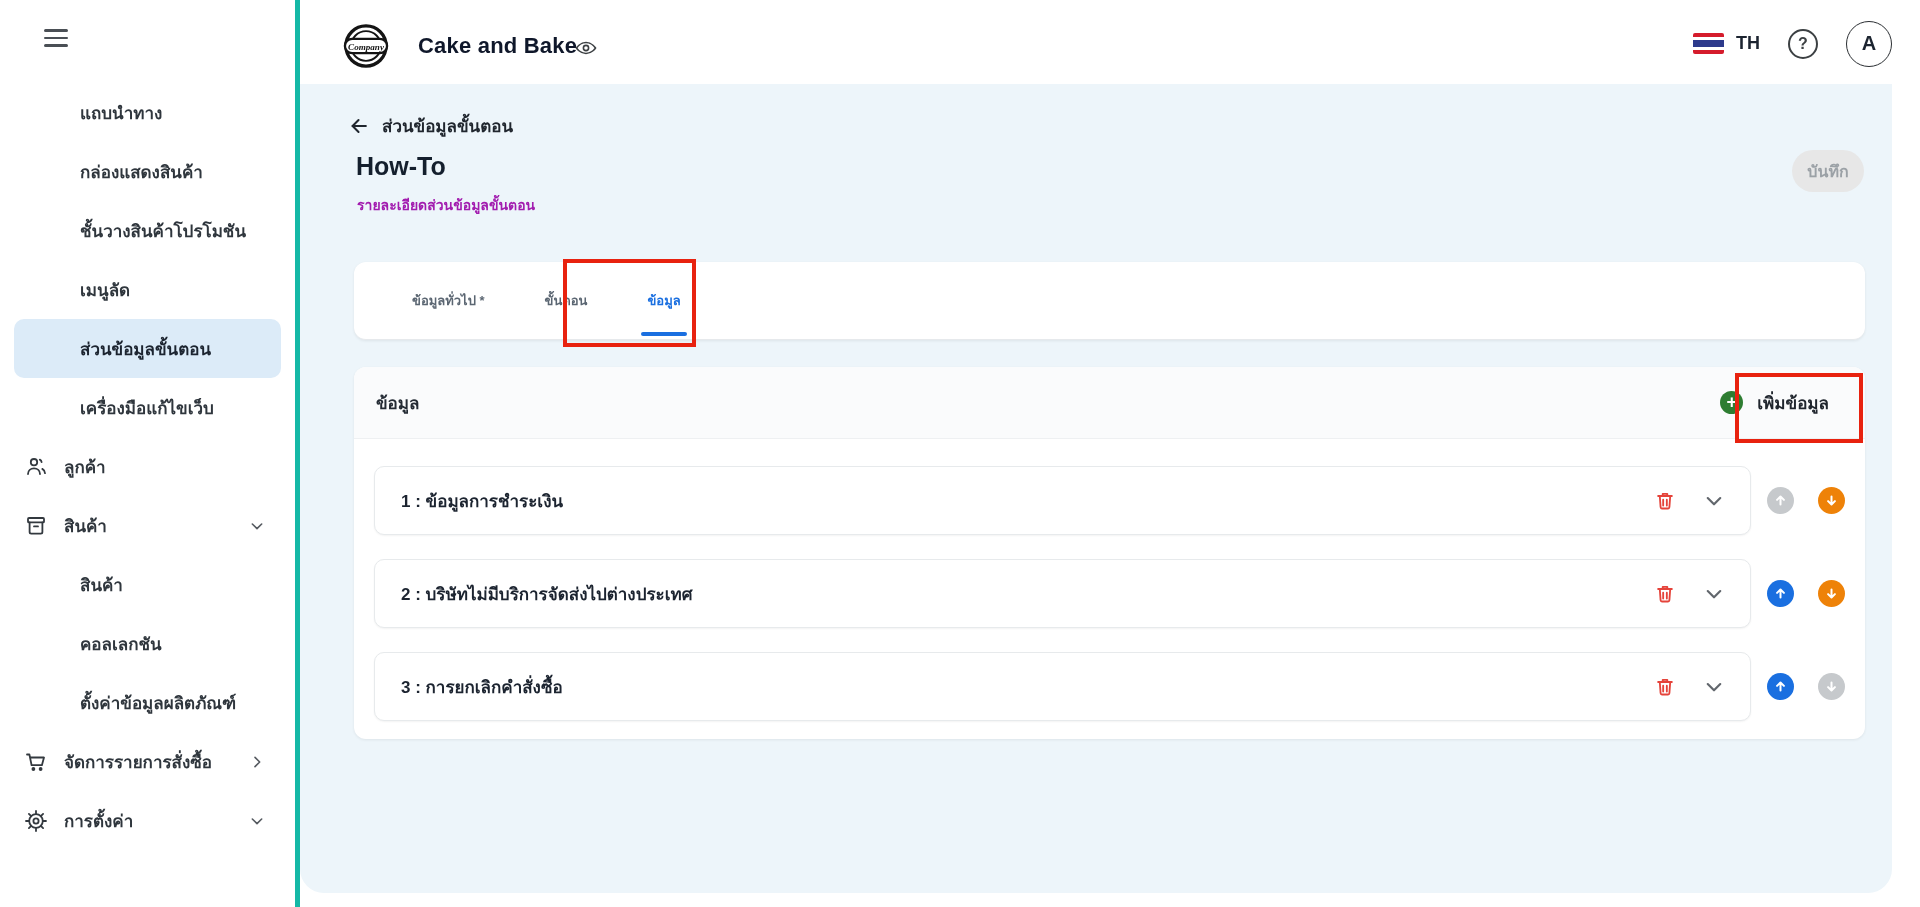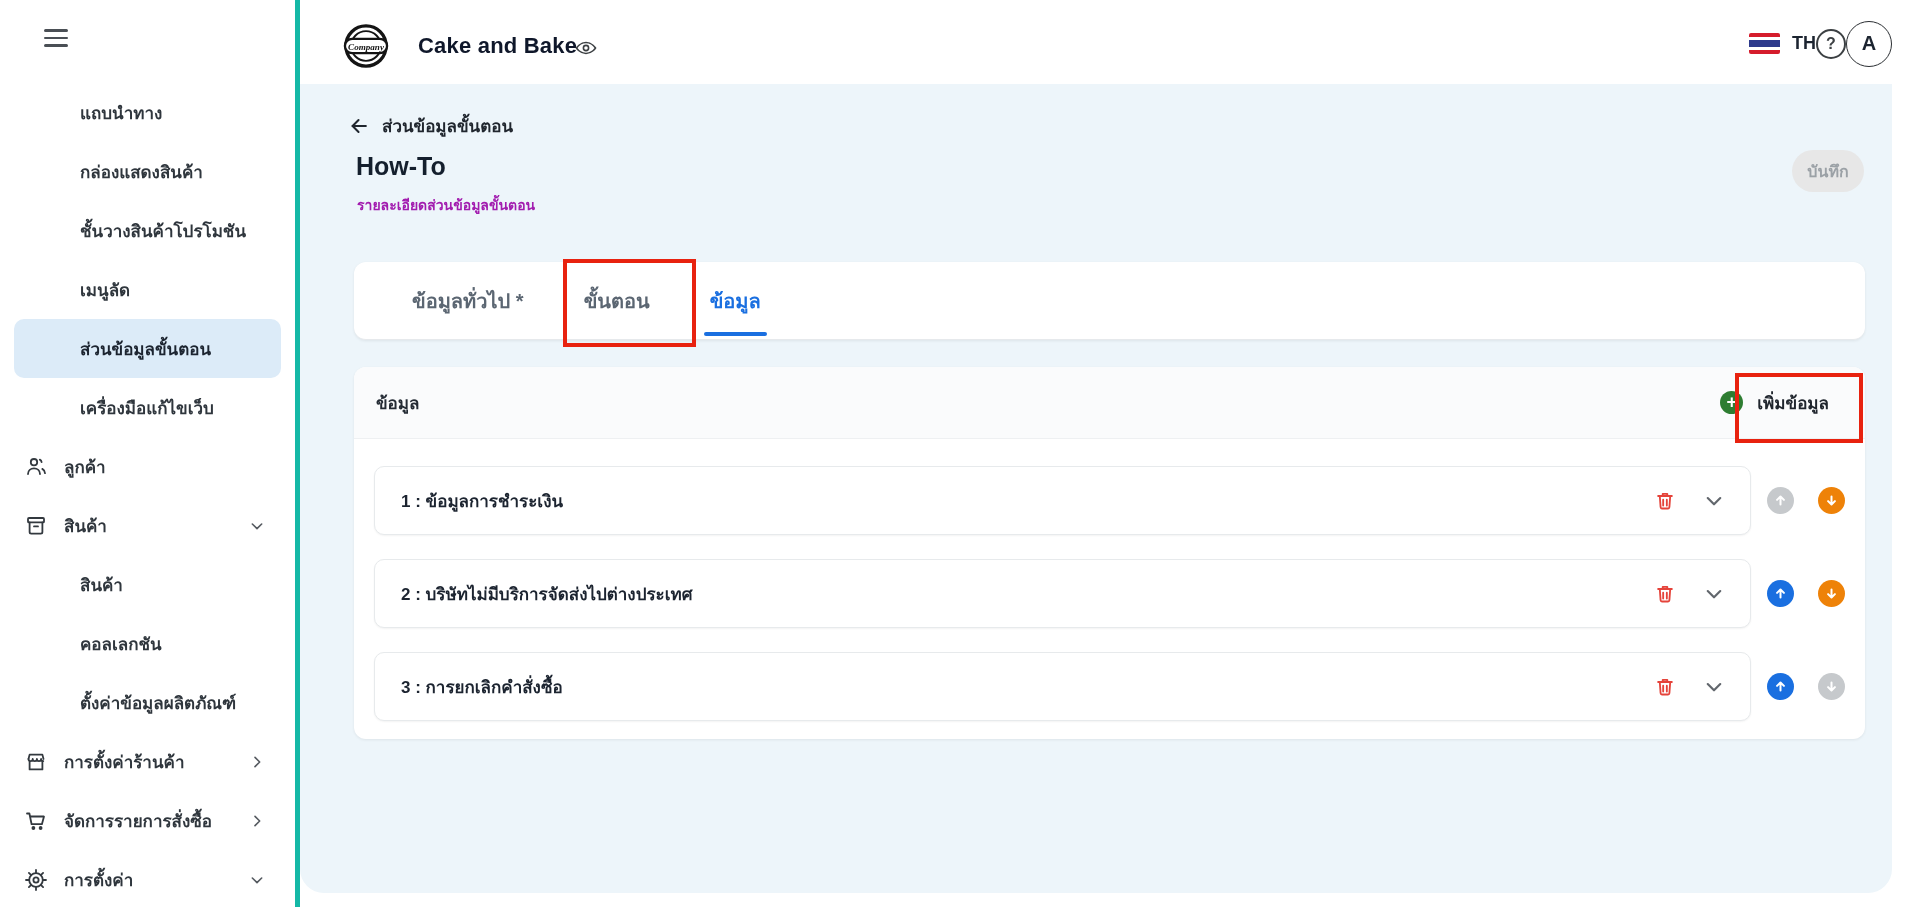--- a/index.html
+++ b/index.html
@@ -19,21 +19,21 @@
   body{font-family:"Liberation Sans","DejaVu Sans",sans-serif;color:var(--text-dark);}
   .screen{position:relative;width:1920px;height:907px;background:#fff;overflow:hidden;}
 
   
   .header{position:absolute;left:0;top:8px;width:1920px;height:76px;background:#fff;z-index:5;}
   .hamburger{position:absolute;left:44px;top:29px;width:24px;height:18px;display:flex;flex-direction:column;justify-content:space-between;cursor:pointer;}
   .hamburger span{display:block;height:2.6px;background:#4a4f55;border-radius:2px;}
   .brand-logo{position:absolute;left:343px;top:15px;width:46px;height:46px;}
   .header-title{position:absolute;left:418px;top:0;height:76px;display:flex;align-items:center;font-size:22px;font-weight:bold;color:#0f172a;letter-spacing:.2px;}
   .eye-btn{position:absolute;left:574px;top:28px;width:24px;height:22px;color:#3c4043;cursor:pointer;}
-  .header-right{position:absolute;right:28px;top:0;height:71px;display:flex;align-items:center;justify-content:flex-end;}
+  .header-right{position:absolute;right:28px;top:0;height:71px;display:flex;align-items:center;gap:28px;justify-content:flex-end;}
   .lang{display:flex;align-items:center;gap:12px;cursor:pointer;}
   .flag{width:31px;height:21px;border-radius:2px;background:linear-gradient(to bottom,#d51c2c 0 16.7%,#fff 16.7% 33.3%,#2d3a8c 33.3% 66.7%,#fff 66.7% 83.3%,#d51c2c 83.3% 100%);}
   .lang-label{font-size:18px;font-weight:bold;color:#1c2430;}
   .help-btn{width:30px;height:30px;border:2px solid #3c4043;border-radius:50%;display:flex;align-items:center;justify-content:center;font-size:16px;font-weight:bold;color:#3c4043;cursor:pointer;}
   .avatar{width:46px;height:46px;border:1.6px solid #2b2f33;border-radius:50%;display:flex;align-items:center;justify-content:center;font-size:20px;font-weight:600;color:#1c2430;background:#fff;cursor:pointer;}
 
   
   .sidebar{position:absolute;left:0;top:0;width:300px;height:907px;background:#fff;border-right:5px solid #14b8a6;z-index:6;}
   .nav-list{position:absolute;left:0;top:83px;width:100%;display:flex;flex-direction:column;}
   .nav-item{position:relative;height:59px;display:flex;align-items:center;font-size:17px;font-weight:600;color:var(--text-side);cursor:pointer;padding-left:24px;}
@@ -46,21 +46,21 @@
   .main{position:absolute;left:300px;top:76px;width:1592px;height:817px;background:var(--main-bg);border-radius:0 0 24px 24px;}
   .back-row{position:absolute;left:48px;top:36px;display:flex;align-items:center;gap:12px;cursor:pointer;}
   .back-icon{width:22px;height:22px;color:#20262e;}
   .back-label{font-size:17px;font-weight:bold;color:#20262e;}
   .page-title{position:absolute;left:56px;top:76px;font-size:25px;font-weight:bold;color:#141f2d;}
   .page-subtitle{position:absolute;left:57px;top:118px;font-size:14px;font-weight:700;color:#a21caf;}
   .save-button{position:absolute;right:28px;top:74px;width:72px;height:42px;border:none;border-radius:22px;background:#e7e7e7;color:#9ba1a6;font-size:16px;font-weight:bold;font-family:inherit;cursor:not-allowed;}
 
   
   .tabs-card{position:absolute;left:54px;top:186px;width:1511px;height:78px;background:#fff;border-radius:12px;box-shadow:0 1px 3px rgba(0,0,0,.07);border-bottom:1px solid #e6e9ec;display:flex;align-items:stretch;padding-left:28px;}
-  .tab{position:relative;display:flex;align-items:center;padding:0 30px;font-size:20px;font-weight:600;color:#5b6672;cursor:pointer;}
+  .tab{position:relative;display:flex;align-items:center;padding:0 30px;font-size:13px;font-weight:600;color:#5b6672;cursor:pointer;}
   .tab.active{color:var(--accent-blue);font-weight:bold;}
   .tab.active::after{content:"";position:absolute;left:24px;right:24px;bottom:3px;height:4px;border-radius:2px;background:var(--accent-blue);}
 
   
   .panel-card{position:absolute;left:54px;top:291px;width:1511px;height:372px;background:#fff;border-radius:12px;box-shadow:0 1px 3px rgba(0,0,0,.07);overflow:visible;}
   .panel-header{height:72px;background:#fafbfc;border-bottom:1px solid #eef0f2;border-radius:12px 12px 0 0;display:flex;align-items:center;justify-content:space-between;padding:0 36px 0 22px;}
   .panel-title{font-size:17px;font-weight:bold;color:#242b34;}
   .add-button{display:flex;align-items:center;gap:14px;cursor:pointer;}
   .plus-icon{width:23px;height:23px;border-radius:50%;background:var(--success-green);color:#fff;display:flex;align-items:center;justify-content:center;font-size:18px;font-weight:bold;line-height:1;padding-bottom:2px;}
   .add-label{font-size:17px;font-weight:bold;color:#20262e;}
@@ -171,35 +171,20 @@
       <div class="nav-item indent">
         <span>สินค้า</span>
       </div>
       <div class="nav-item indent">
         <span>คอลเลกชัน</span>
       </div>
       <div class="nav-item indent">
         <span>ตั้งค่าข้อมูลผลิตภัณฑ์</span>
       </div>
 
-      <div class="nav-item">
-        <span class="nav-icon">
-          <svg viewBox="0 0 24 24" fill="none" stroke="currentColor" stroke-width="1.8" stroke-linecap="round" stroke-linejoin="round">
-            <path d="M4.5 9 5.6 4.6h12.8L19.5 9"></path>
-            <path d="M4.5 9c0 1.2.9 2.1 2.1 2.1S8.7 10.2 8.7 9c0 1.2.9 2.1 2.1 2.1S12.9 10.2 12.9 9c0 1.2.9 2.1 2.1 2.1S17.1 10.2 17.1 9c0 1.2 1 2.1 2.2 2.1"></path>
-            <path d="M5.6 11.4v8h12.8v-8"></path>
-          </svg>
-        </span>
-        <span>การตั้งค่าร้านค้า</span>
-        <span class="nav-chevron">
-          <svg viewBox="0 0 24 24" fill="none" stroke="currentColor" stroke-width="2.4" stroke-linecap="round" stroke-linejoin="round">
-              <polyline points="9,5 16,12 9,19"></polyline>
-            </svg>
-        </span>
-      </div>
 
       <div class="nav-item">
         <span class="nav-icon">
           <svg viewBox="0 0 24 24" fill="none" stroke="currentColor" stroke-width="1.8" stroke-linecap="round" stroke-linejoin="round">
             <path d="M3 4.5h2.4l2.2 10.7h10.3l2.1-7.7H7"></path>
             <circle cx="9.4" cy="19" r="1" fill="currentColor"></circle>
             <circle cx="16.6" cy="19" r="1" fill="currentColor"></circle>
           </svg>
         </span>
         <span>จัดการรายการสั่งซื้อ</span>

